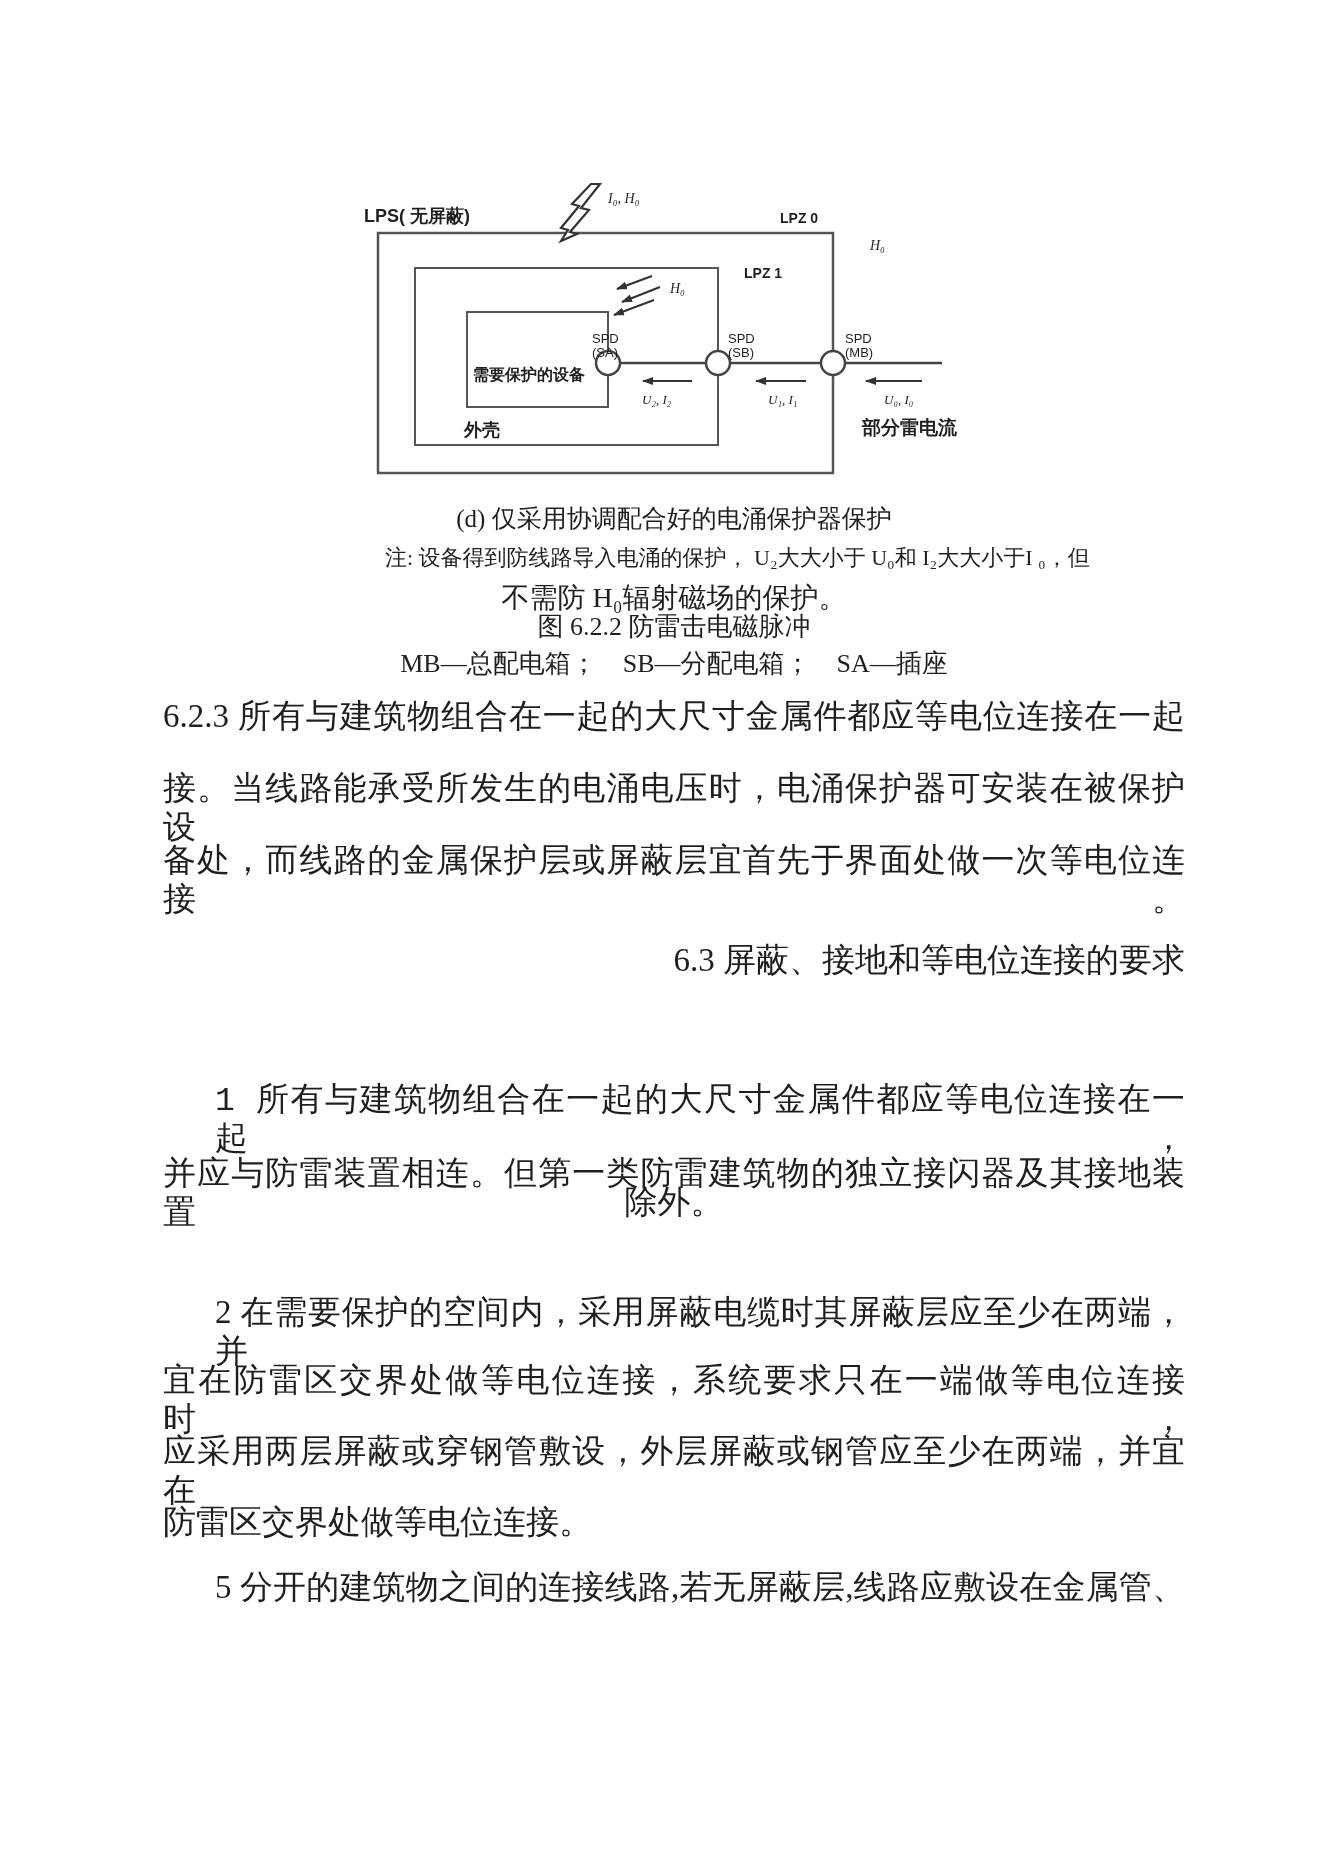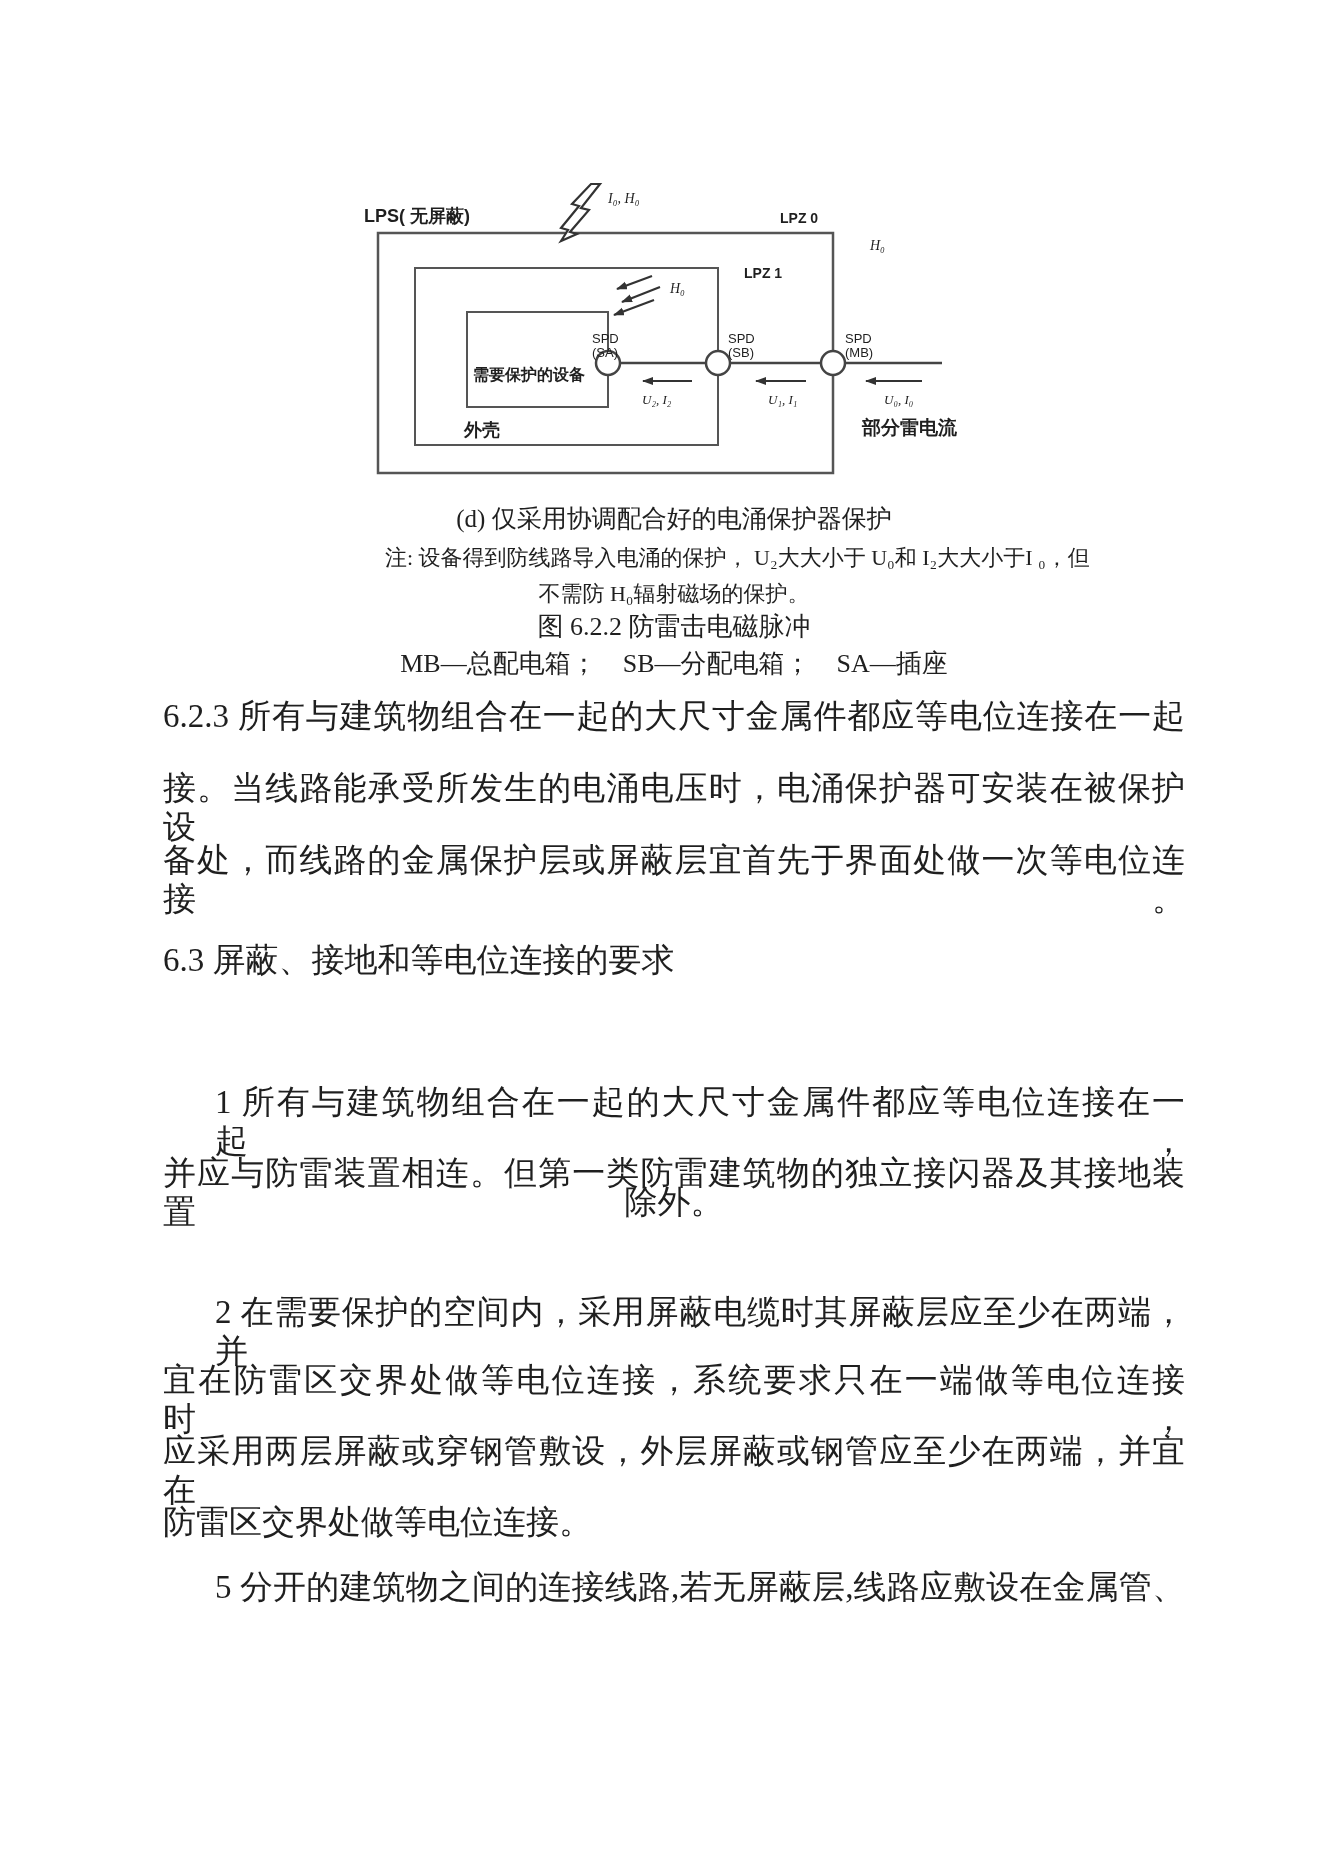--- a/index.html
+++ b/index.html
@@ -7,21 +7,21 @@
         font-family:"Liberation Serif","DejaVu Serif",serif;color:#1f1f1f;}
   .fig{position:absolute;left:0;top:0;}
   .fig text{fill:#1f1f1f;font-family:"Liberation Sans","DejaVu Sans",sans-serif;}
   .fig .cjk-bold{font-weight:bold;}
   .fig .ital{font-style:italic;font-family:"Liberation Serif","DejaVu Serif",serif;}
   .cap{position:absolute;left:163px;width:1022px;text-align:center;line-height:1.2;}
   .cap-note1{position:absolute;left:385px;top:545px;font-size:22px;line-height:1.2;text-align:left;}
   .bl{position:absolute;left:163px;width:1022px;font-size:33px;line-height:1.18;}
   .just{text-align:justify;text-align-last:justify;}
   .indent{left:215px;width:970px;}
-  .center{text-align:left;font-family:Liberation Serif, serif;}
+  .center{text-align:right;font-family:Liberation Serif, serif;}
   .note-small{position:absolute;left:163px;font-size:24px;line-height:1.2;}
   .note-small sub{font-size:14px;}
   .pagenum{position:absolute;left:0;top:1742px;width:1323px;text-align:center;
            font-family:"Liberation Sans","DejaVu Sans",sans-serif;font-size:23px;color:#222;}
 </style>
 </head>
 <body>
 
 <div class="page">
 
@@ -72,32 +72,32 @@
     <text x="768" y="404" font-size="13" class="ital">U₁, I₁</text>
     <text x="884" y="404" font-size="13" class="ital">U₀, I₀</text>
 
     <text x="862" y="434" font-size="19" class="cjk-bold">部分雷电流</text>
     <text x="473" y="380" font-size="16" class="cjk-bold">需要保护的设备</text>
     <text x="464" y="436" font-size="18" class="cjk-bold">外壳</text>
   </svg>
 
   <div class="cap" style="top:504px;font-size:25px;">(d) 仅采用协调配合好的电涌保护器保护</div>
   <div class="cap-note1">注: 设备得到防线路导入电涌的保护， U₂大大小于 U₀和 I₂大大小于I ₀，但</div>
-  <div class="cap" style="top:581px;font-size:22px;">不需防 H₀辐射磁场的保护。</div>
+  <div class="cap" style="top:581px;font-size:28px;">不需防 H₀辐射磁场的保护。</div>
   <div class="cap" style="top:611px;font-size:26px;">图 6.2.2 防雷击电磁脉冲</div>
   <div class="cap" style="top:648px;font-size:26px;">MB—总配电箱；　SB—分配电箱；　SA—插座</div>
 
   <div class="bl just" style="top:697px;">6.2.3 所有与建筑物组合在一起的大尺寸金属件都应等电位连接在一起</div>
   <div class="bl just" style="top:769px;">接。当线路能承受所发生的电涌电压时，电涌保护器可安装在被保护设</div>
   <div class="bl just" style="top:841px;">备处，而线路的金属保护层或屏蔽层宜首先于界面处做一次等电位连接。</div>
 
 
   <div class="bl center" style="top:941px;">6.3 屏蔽、接地和等电位连接的要求</div>
 
-  <div class="bl just indent" style="top:1083px;">1 所有与建筑物组合在一起的大尺寸金属件都应等电位连接在一起，</div>
+  <div class="bl just indent" style="top:1083px;font-family:Liberation Mono, monospace;">1 所有与建筑物组合在一起的大尺寸金属件都应等电位连接在一起，</div>
   <div class="bl just" style="top:1154px;">并应与防雷装置相连。但第一类防雷建筑物的独立接闪器及其接地装置</div>
   <div class="bl" style="top:1183px;text-align:center;">除外。</div>
   <div class="bl just indent" style="top:1293px;">2 在需要保护的空间内，采用屏蔽电缆时其屏蔽层应至少在两端，并</div>
   <div class="bl just" style="top:1361px;">宜在防雷区交界处做等电位连接，系统要求只在一端做等电位连接时，</div>
   <div class="bl just" style="top:1432px;">应采用两层屏蔽或穿钢管敷设，外层屏蔽或钢管应至少在两端，并宜在</div>
   <div class="bl" style="top:1503px;">防雷区交界处做等电位连接。</div>
   <div class="bl just indent" style="top:1568px;">5 分开的建筑物之间的连接线路,若无屏蔽层,线路应敷设在金属管、</div>
 
 </div>
 

